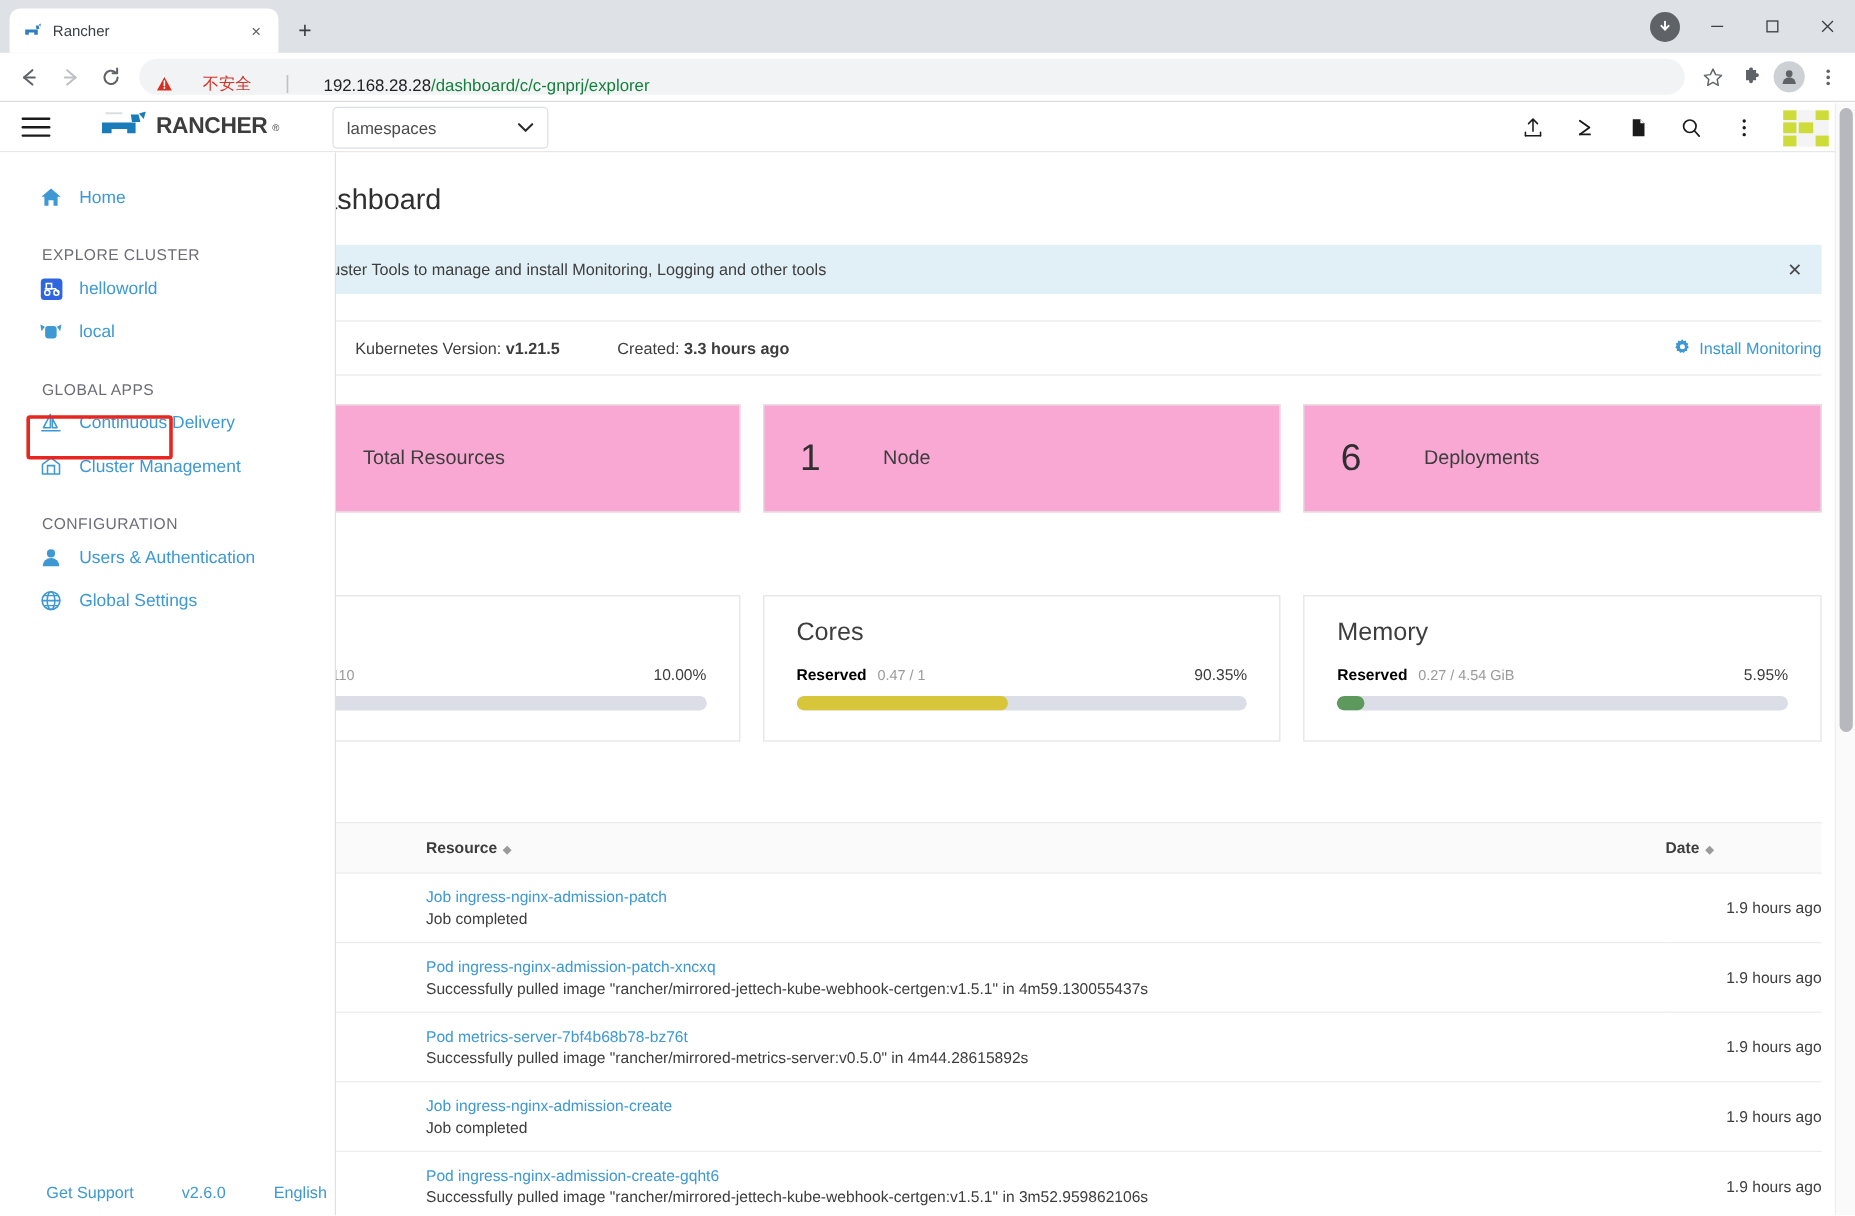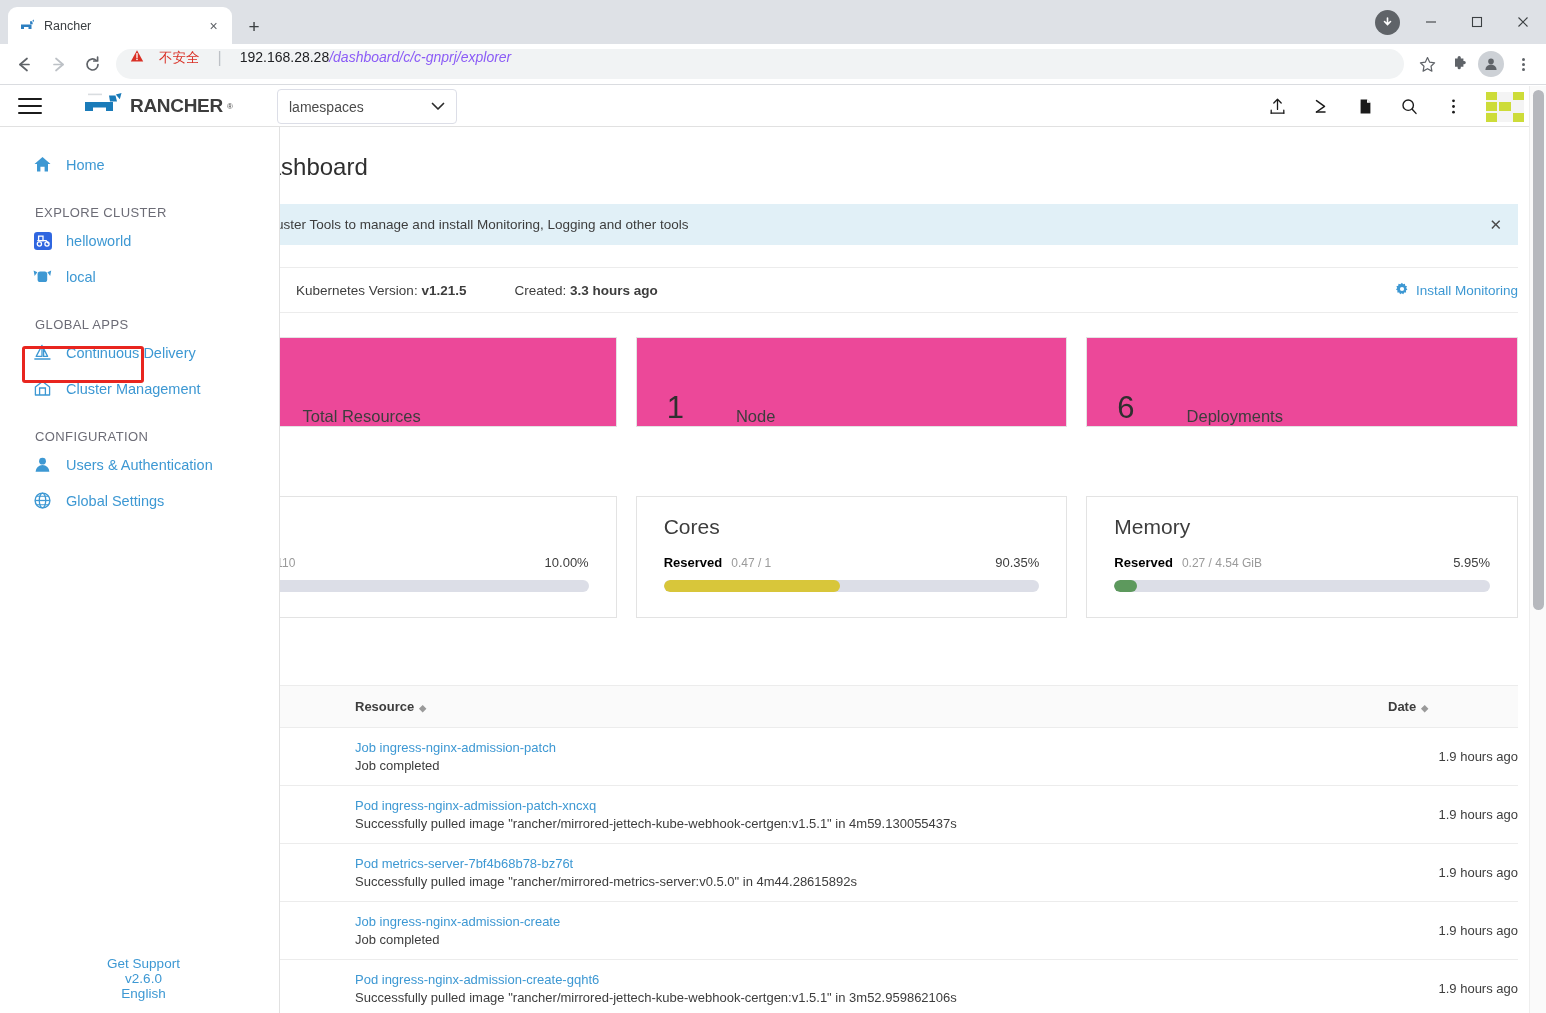--- a/index.html
+++ b/index.html
@@ -65,28 +65,28 @@
     padding: 0 8px; border-bottom: 1px solid #dadce0;
   }
   .nav-btn {
     width: 32px; height: 32px; border-radius: 50%;
     display: flex; align-items: center; justify-content: center;
     color: #5f6368; flex: none;
   }
   .nav-btn.disabled { color: #bdc1c6; }
   .urlbox {
     flex: 1; height: 30px; background: #f1f3f4; border-radius: 16px;
-    display: flex; align-items: flex-start; padding: 0 14px; gap: 15px;
+    display: flex; align-items: flex-end; padding: 0 14px; gap: 25px;
     margin: 0 6px; position: relative;
   }
   .warn-icon { color: #d93025; font-size: 13px; line-height: 1; }
   .warn-text { color: #d93025; font-size: 13.5px; white-space: nowrap; }
   .url-sep { color: #bdc1c6; margin: 0 3px; }
   .url-text { font-size: 14px; color: #202124; white-space: nowrap; }
-  .url-text .dim { color: #8b5cf6; font-style: italic; }
+  .url-text .dim { color: #15803d; }
   .omni-icon {
     width: 30px; height: 30px; flex: none;
     display: flex; align-items: center; justify-content: center;
     color: #5f6368;
   }
   .profile-circle {
     width: 26px; height: 26px; border-radius: 50%; background: #cdd1d6;
     display: flex; align-items: center; justify-content: center;
     color: #5f6368;
   }
@@ -177,22 +177,22 @@
   }
   .meta-row b { font-weight: bold; }
   .meta-spacer { flex: 1; }
   .install-link {
     display: flex; align-items: center; gap: 7px;
     color: #3d98d3; font-size: 13.5px; white-space: nowrap;
   }
 
   .card-row { margin-top: 24px; display: flex; gap: 19px; }
   .stat-card {
-    flex: 1; height: 90px; border: 1px solid #e3e3e3; background: #ec4899;
-    display: flex; align-items: flex-end; gap: 52px; padding-left: 30px;
+    flex: 1; height: 90px; border: 1px solid #e3e3e3; background: #f9a8d4;
+    display: flex; align-items: center; gap: 52px; padding-left: 30px;
   }
   .stat-num { font-size: 31px; color: #2f2f2f; font-weight: 300; }
   .stat-label { font-size: 16.5px; color: #3d3d3d; }
 
   .section-title {
     margin-top: 31px; font-size: 19px; color: #3d3d3d;
     font-weight: 400; white-space: nowrap;
   }
 
   .cap-row { margin-top: 16px; display: flex; gap: 19px; }
@@ -250,23 +250,23 @@
     width: 21px; height: 21px; flex: none;
     display: flex; align-items: center; justify-content: center;
   }
   .highlight-box {
     position: absolute; left: 22px; top: 219px;
     width: 122px; height: 37px;
     border: 3px solid #e8251f; border-radius: 3px;
     pointer-events: none;
   }
   .side-footer {
-    position: absolute; left: 4px; bottom: 12px; width: 279px;
-    display: flex; align-items: center; justify-content: center;
-    font-size: 13.5px; color: #3d98d3; flex-direction: column;
+    position: absolute; left: 16px; bottom: 12px; width: 279px;
+    display: flex; align-items: center; justify-content: center;
+    gap: 40px; font-size: 13.5px; color: #3d98d3;
   }
 
   
   .page-scroll {
     position: absolute; right: 0; top: 0; width: 17px; height: 927px;
     background: #fafafa; border-left: 1px solid #eeeeee; z-index: 30;
   }
   .page-scroll .thumb {
     position: absolute; left: 3px; top: 4px;
     width: 11px; height: 520px; border-radius: 6px; background: #b6b8bd;

